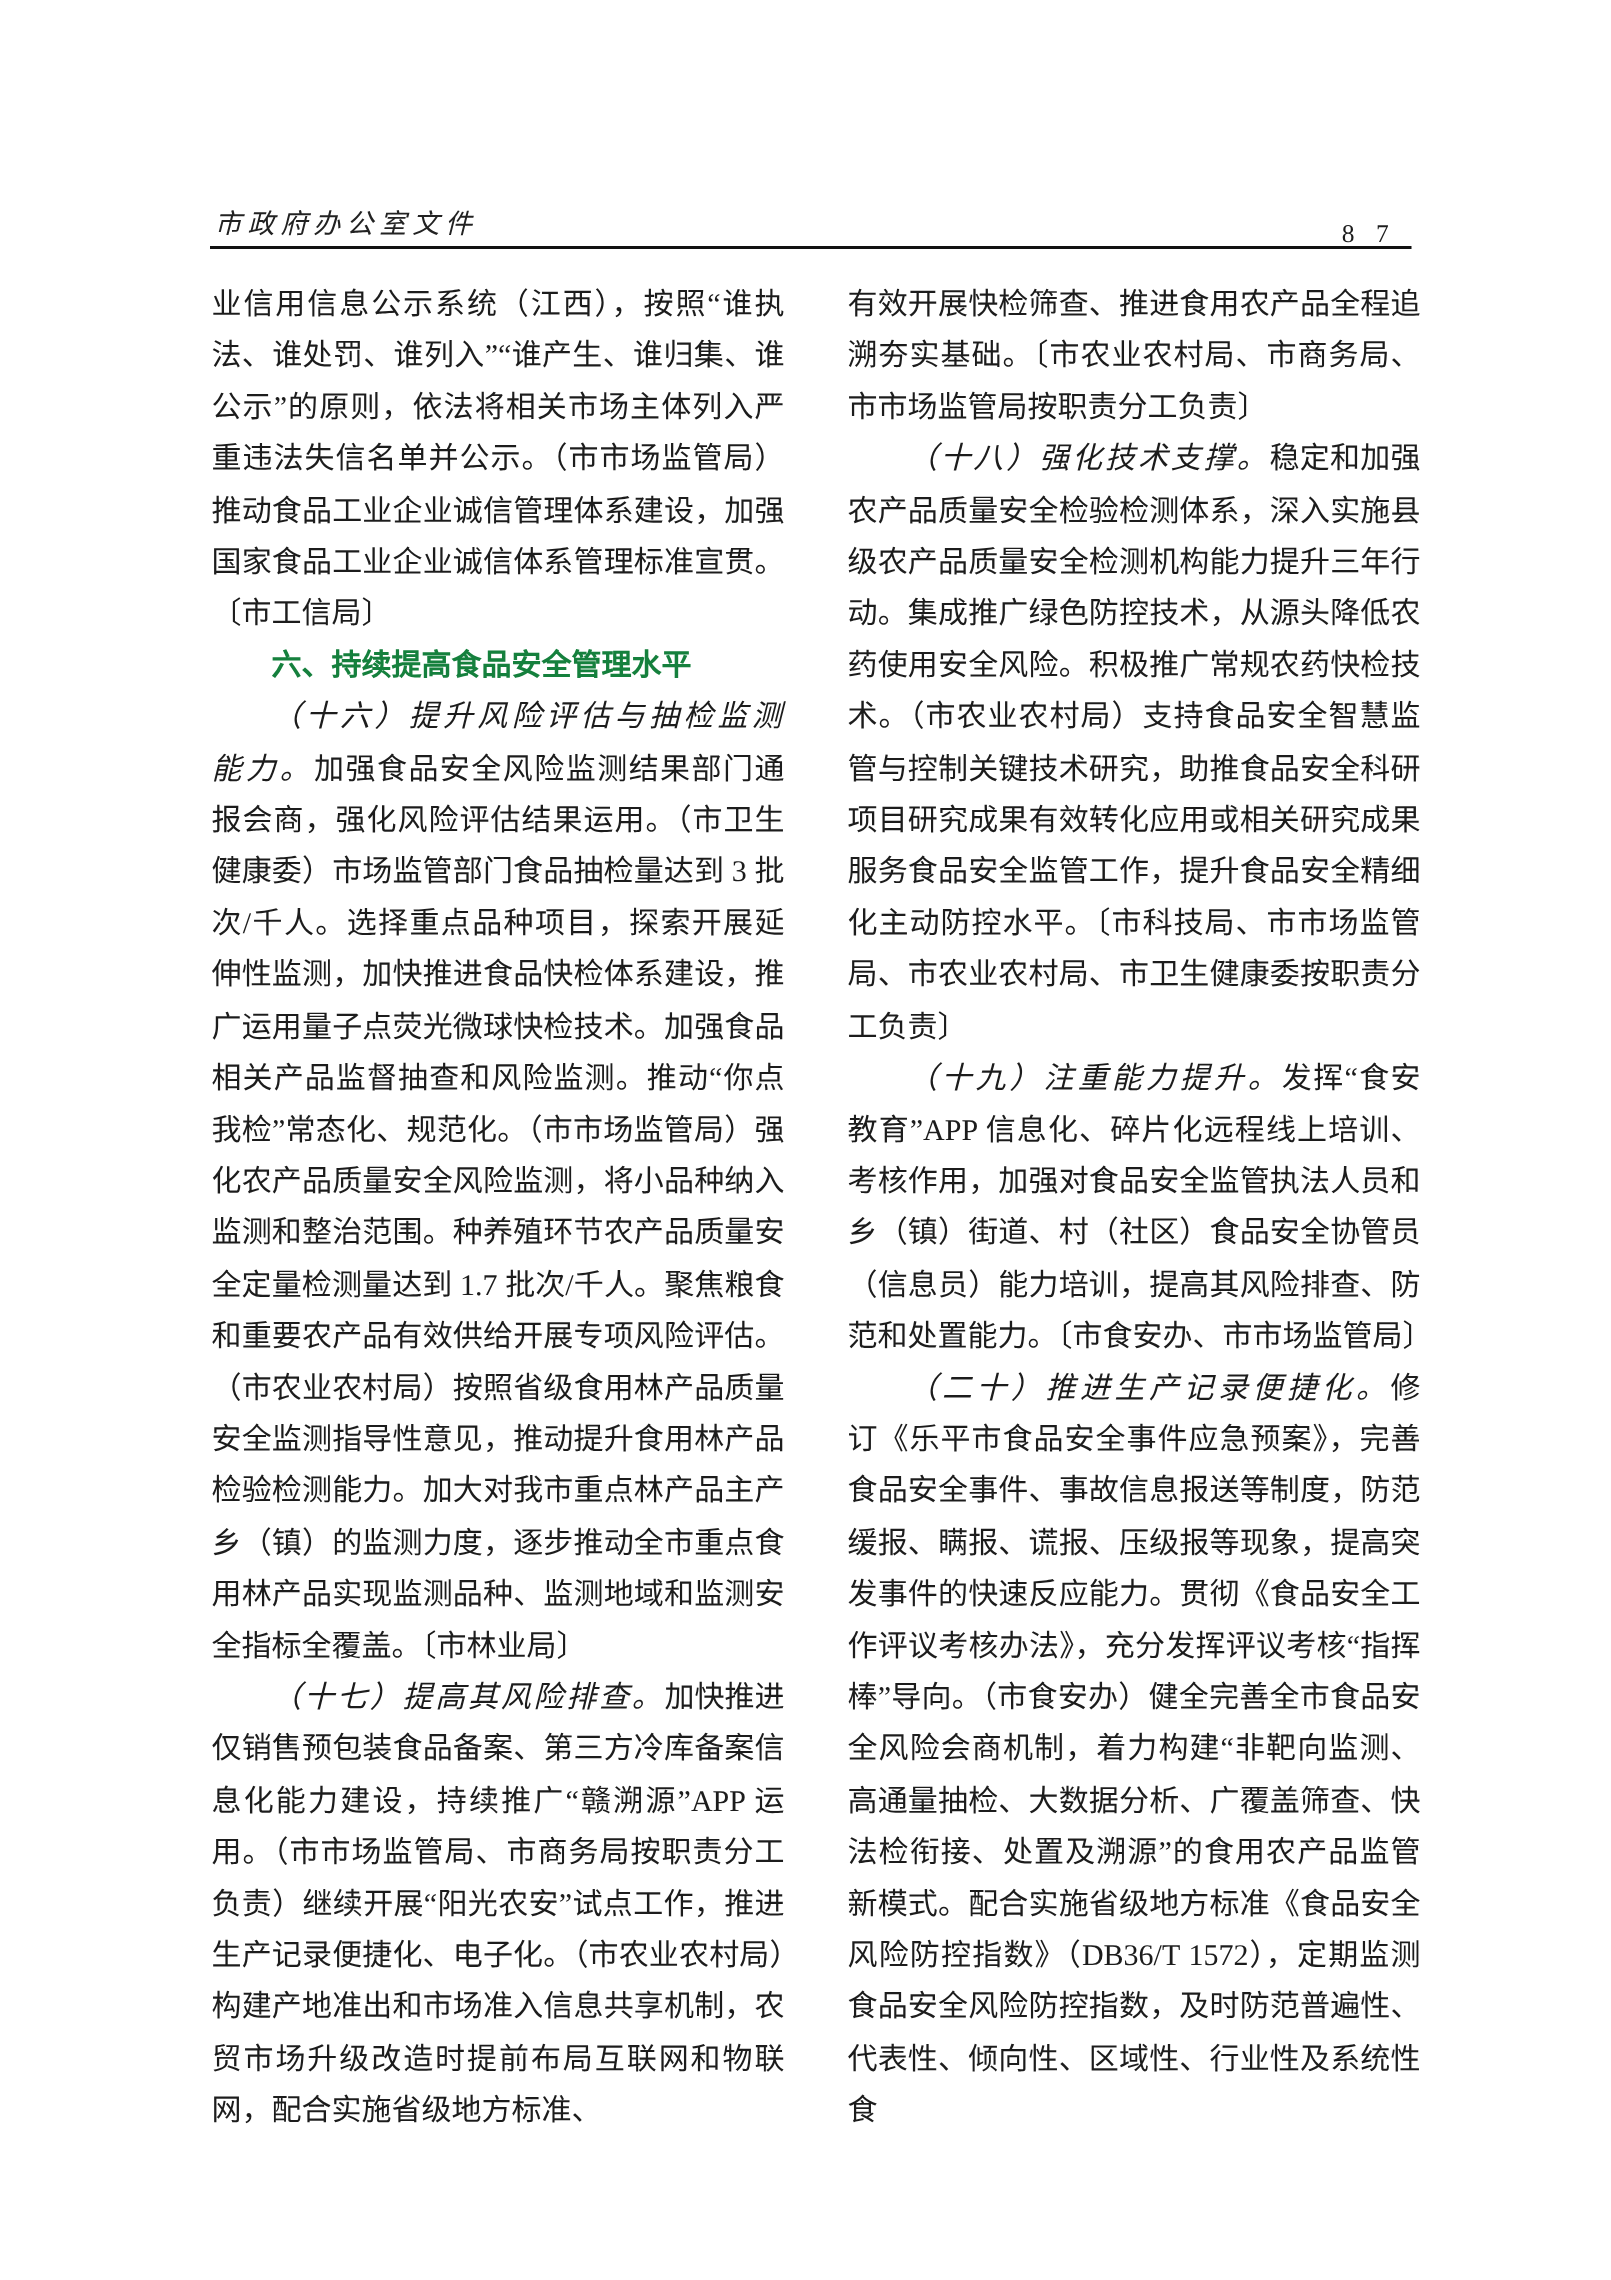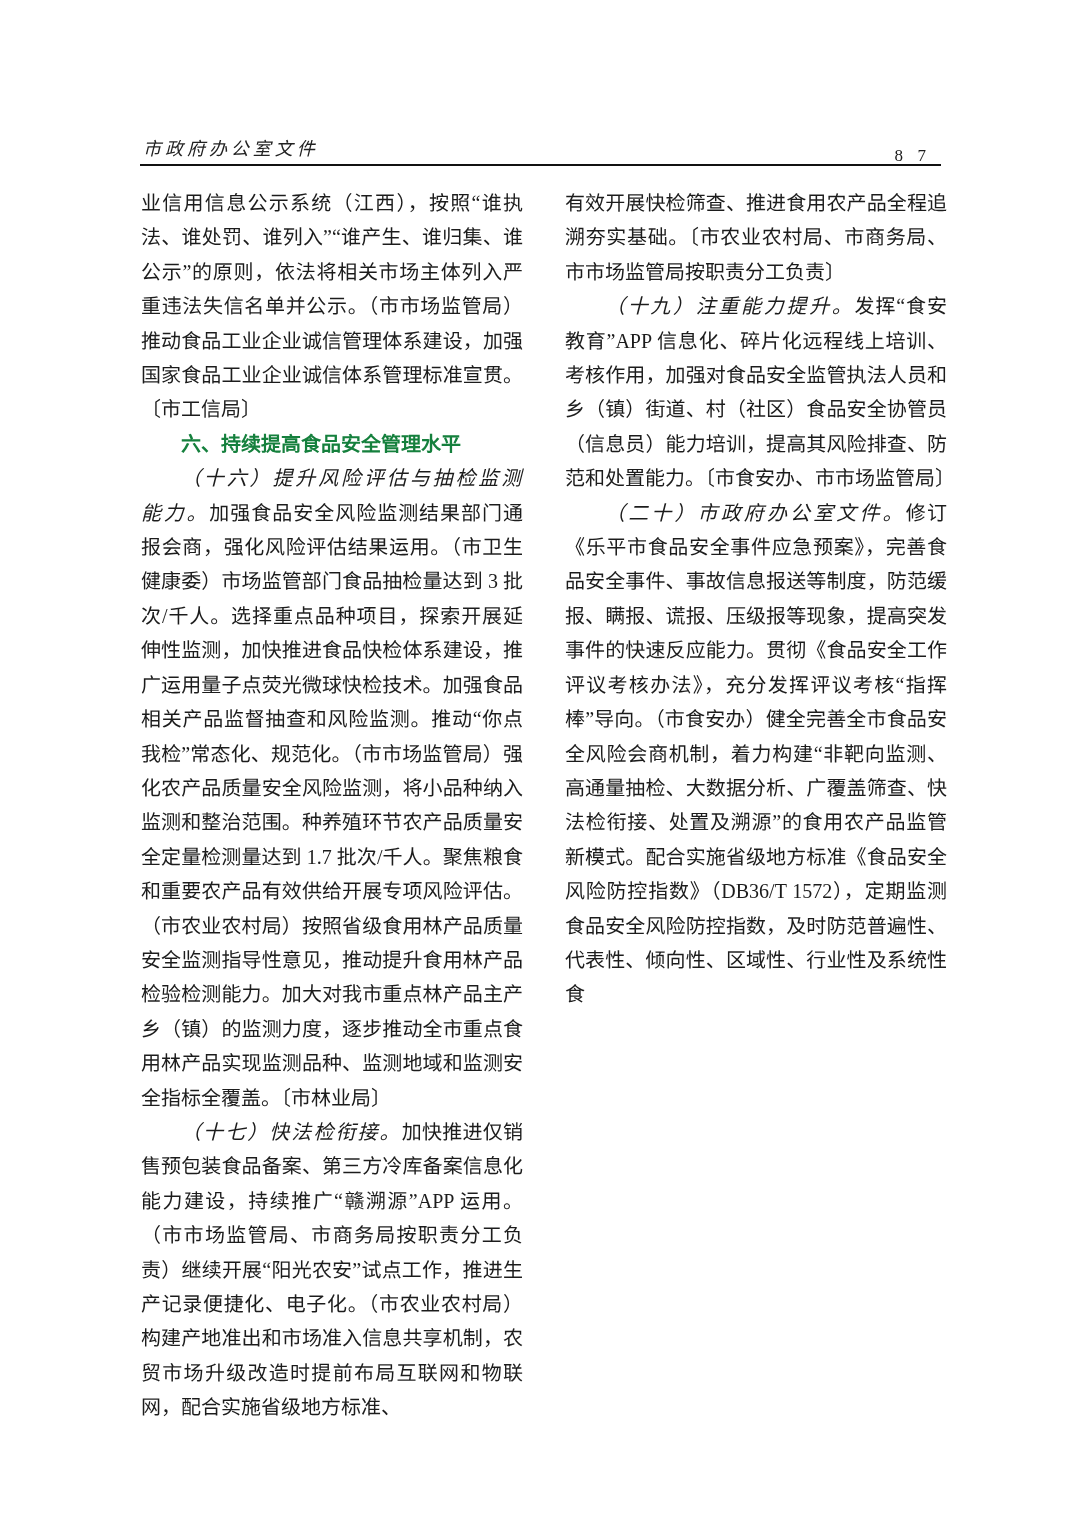--- a/index.html
+++ b/index.html
@@ -83,23 +83,24 @@
     <span class="page-num">8 7</span>
   </header>
   <div class="header-rule"></div>
 
   <main class="columns">
 
     <section class="column">
       <p class="para no-indent"><span>业信用信息公示系统（江西），按照“谁执法、谁处罚、谁列入”“谁产生、谁归集、谁公示”的原则，依法将相关市场主体列入严重违法失信名单并公示。（市市场监管局）推动食品工业企业诚信管理体系建设，加强国家食品工业企业诚信体系管理标准宣贯。〔市工信局〕</span></p>
       <h2 class="section-heading">六、持续提高食品安全管理水平</h2>
       <p class="para"><span class="lead">（十六）提升风险评估与抽检监测能力。</span><span>加强食品安全风险监测结果部门通报会商，强化风险评估结果运用。（市卫生健康委）市场监管部门食品抽检量达到 3 批次/千人。选择重点品种项目，探索开展延伸性监测，加快推进食品快检体系建设，推广运用量子点荧光微球快检技术。加强食品相关产品监督抽查和风险监测。推动“你点我检”常态化、规范化。（市市场监管局）强化农产品质量安全风险监测，将小品种纳入监测和整治范围。种养殖环节农产品质量安全定量检测量达到 1.7 批次/千人。聚焦粮食和重要农产品有效供给开展专项风险评估。（市农业农村局）按照省级食用林产品质量安全监测指导性意见，推动提升食用林产品检验检测能力。加大对我市重点林产品主产乡（镇）的监测力度，逐步推动全市重点食用林产品实现监测品种、监测地域和监测安全指标全覆盖。〔市林业局〕</span></p>
-      <p class="para"><span class="lead">（十七）快法检衔接。</span><span>加快推进仅销售预包装食品备案、第三方冷库备案信息化能力建设，持续推广“赣溯源”APP 运用。（市市场监管局、市商务局按职责分工负责）继续开展“阳光农安”试点工作，推进生产记录便捷化、电子化。（市农业农村局）构建产地准出和市场准入信息共享机制，农贸市场升级改造时提前布局互联网和物联网，配合实施省级地方标准、</span></p>
+      <p class="para"><span class="lead">（十七）提高其风险排查。</span><span>加快推进仅销售预包装食品备案、第三方冷库备案信息化能力建设，持续推广“赣溯源”APP 运用。（市市场监管局、市商务局按职责分工负责）继续开展“阳光农安”试点工作，推进生产记录便捷化、电子化。（市农业农村局）构建产地准出和市场准入信息共享机制，农贸市场升级改造时提前布局互联网和物联网，配合实施省级地方标准、</span></p>
     </section>
 
     <section class="column">
       <p class="para no-indent"><span>有效开展快检筛查、推进食用农产品全程追溯夯实基础。〔市农业农村局、市商务局、市市场监管局按职责分工负责〕</span></p>
+      <p class="para"><span class="lead">（十八）强化技术支撑。</span><span>稳定和加强农产品质量安全检验检测体系，深入实施县级农产品质量安全检测机构能力提升三年行动。集成推广绿色防控技术，从源头降低农药使用安全风险。积极推广常规农药快检技术。（市农业农村局）支持食品安全智慧监管与控制关键技术研究，助推食品安全科研项目研究成果有效转化应用或相关研究成果服务食品安全监管工作，提升食品安全精细化主动防控水平。〔市科技局、市市场监管局、市农业农村局、市卫生健康委按职责分工负责〕</span></p>
       <p class="para"><span class="lead">（十九）注重能力提升。</span><span>发挥“食安教育”APP 信息化、碎片化远程线上培训、考核作用，加强对食品安全监管执法人员和乡（镇）街道、村（社区）食品安全协管员（信息员）能力培训，提高其风险排查、防范和处置能力。〔市食安办、市市场监管局〕</span></p>
-      <p class="para"><span class="lead">（二十）市政府办公室文件。</span><span>修订《乐平市食品安全事件应急预案》，完善食品安全事件、事故信息报送等制度，防范缓报、瞒报、谎报、压级报等现象，提高突发事件的快速反应能力。贯彻《食品安全工作评议考核办法》，充分发挥评议考核“指挥棒”导向。（市食安办）健全完善全市食品安全风险会商机制，着力构建“非靶向监测、高通量抽检、大数据分析、广覆盖筛查、快法检衔接、处置及溯源”的食用农产品监管新模式。配合实施省级地方标准《食品安全风险防控指数》（DB36/T 1572），定期监测食品安全风险防控指数，及时防范普遍性、代表性、倾向性、区域性、行业性及系统性食</span></p>
+      <p class="para"><span class="lead">（二十）推进生产记录便捷化。</span><span>修订《乐平市食品安全事件应急预案》，完善食品安全事件、事故信息报送等制度，防范缓报、瞒报、谎报、压级报等现象，提高突发事件的快速反应能力。贯彻《食品安全工作评议考核办法》，充分发挥评议考核“指挥棒”导向。（市食安办）健全完善全市食品安全风险会商机制，着力构建“非靶向监测、高通量抽检、大数据分析、广覆盖筛查、快法检衔接、处置及溯源”的食用农产品监管新模式。配合实施省级地方标准《食品安全风险防控指数》（DB36/T 1572），定期监测食品安全风险防控指数，及时防范普遍性、代表性、倾向性、区域性、行业性及系统性食</span></p>
     </section>
 
   </main>
 </div>
 
 </body></html>

